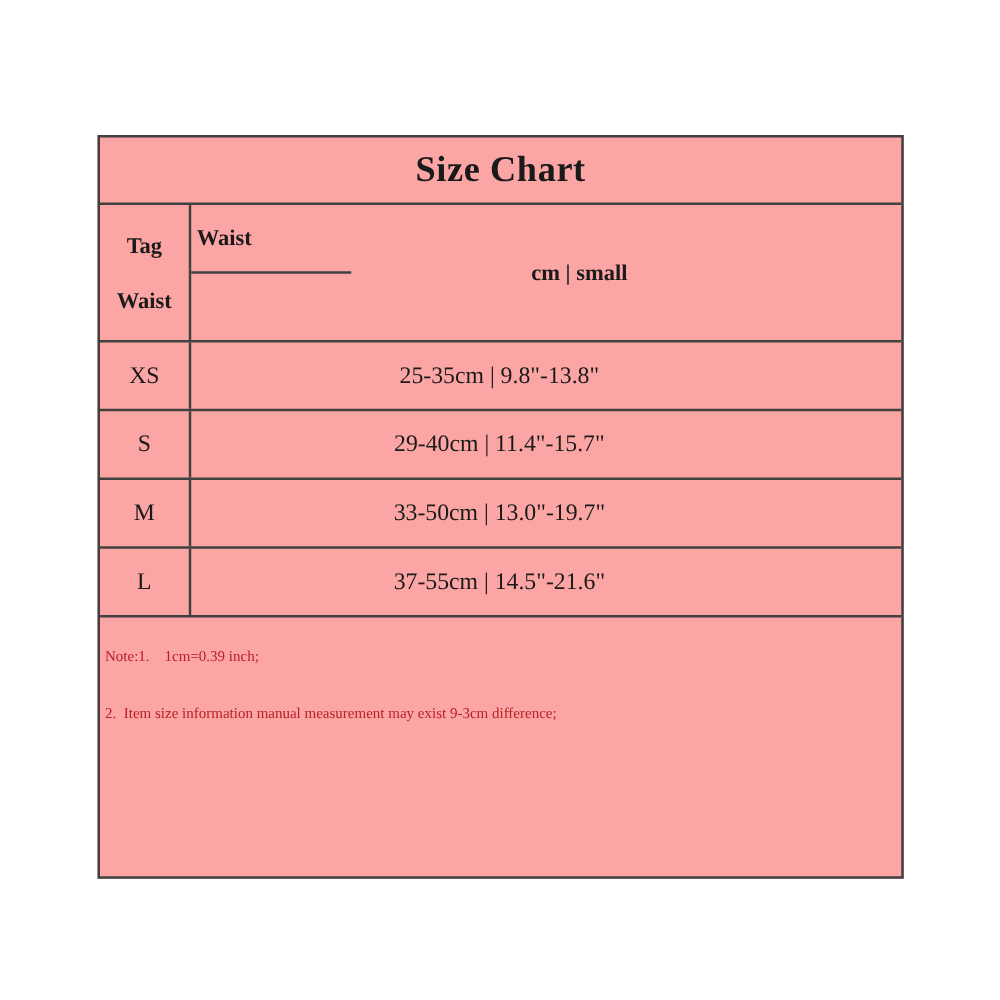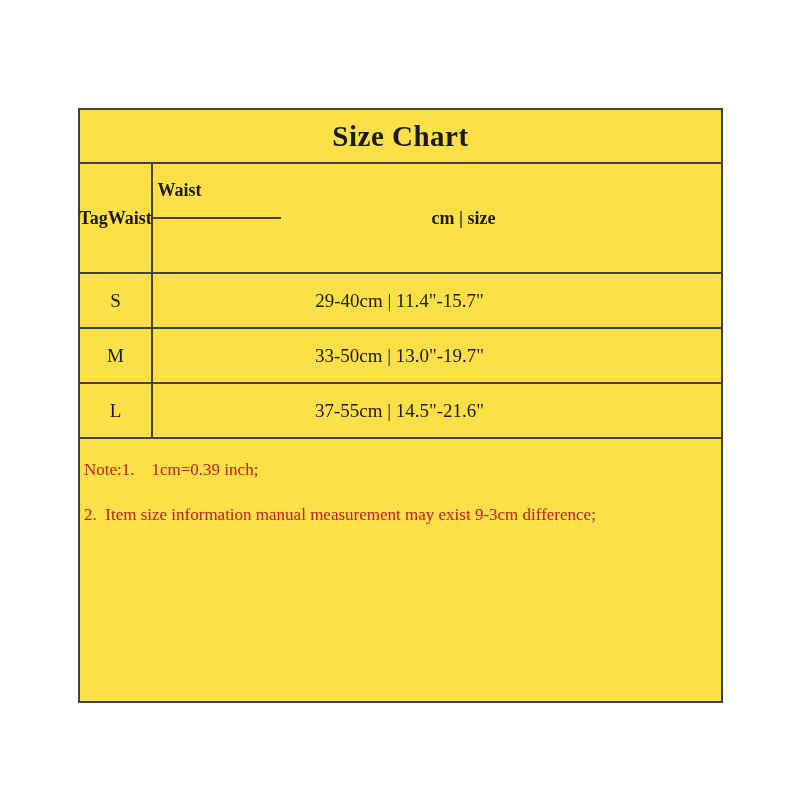--- a/index.html
+++ b/index.html
@@ -18,21 +18,21 @@
     position: absolute;
     left: 78px;
     top: 108px;
     width: 645px;
     height: 595px;
     box-sizing: border-box;
     border: 2px solid var(--border-color, #414141);
     color: var(--text-color, #1a1a1a);
     display: flex;
     flex-direction: column;
-    background: #fde047;
+    background: #fca5a5;
   }
   .title-row {
     height: 52px;
     flex: 0 0 52px;
     border-bottom: 2px solid var(--border-color, #414141);
     display: flex;
     align-items: center;
     justify-content: center;
     font-size: 29px;
     font-weight: bold;
@@ -43,21 +43,21 @@
     height: 108px;
     display: flex;
     border-bottom: 2px solid var(--border-color, #414141);
   }
   .tag-cell {
     width: 73px;
     flex: 0 0 73px;
     box-sizing: border-box;
     border-right: 2px solid var(--border-color, #414141);
     display: flex;
-    flex-direction: row;
+    flex-direction: column;
     align-items: center;
     justify-content: center;
     font-weight: bold;
     font-size: 18px;
     line-height: 44px;
   }
   .header-right {
     flex: 1;
     display: flex;
   }
@@ -98,21 +98,21 @@
     display: flex;
     align-items: center;
     justify-content: center;
     font-size: 19px;
     padding-right: 75px; 
   }
   .notes {
     flex: 1;
     padding: 20px 8px 0 4px;
     color: var(--note-color, #b82126);
-    font-size: 17px;
+    font-size: 12px;
     box-sizing: border-box;
   }
   .note-line {
     white-space: pre-wrap;
     line-height: 22px;
     margin: 0 0 23px 0;
   }
 </style>
 </head>
 <body>
@@ -121,24 +121,28 @@
 
   <div class="title-row">Size Chart</div>
 
   <div class="header-grid">
     <div class="tag-cell">
       <span>Tag</span>
       <span>Waist</span>
     </div>
     <div class="header-right">
       <div class="waist-cell">Waist</div>
-      <div class="unit-cell">cm | size</div>
+      <div class="unit-cell">cm | small</div>
     </div>
   </div>
 
+  <div class="data-row">
+    <div class="size-cell">XS</div>
+    <div class="range-cell">25-35cm | 9.8"-13.8"</div>
+  </div>
 
   <div class="data-row">
     <div class="size-cell">S</div>
     <div class="range-cell">29-40cm | 11.4"-15.7"</div>
   </div>
 
   <div class="data-row">
     <div class="size-cell">M</div>
     <div class="range-cell">33-50cm | 13.0"-19.7"</div>
   </div>

